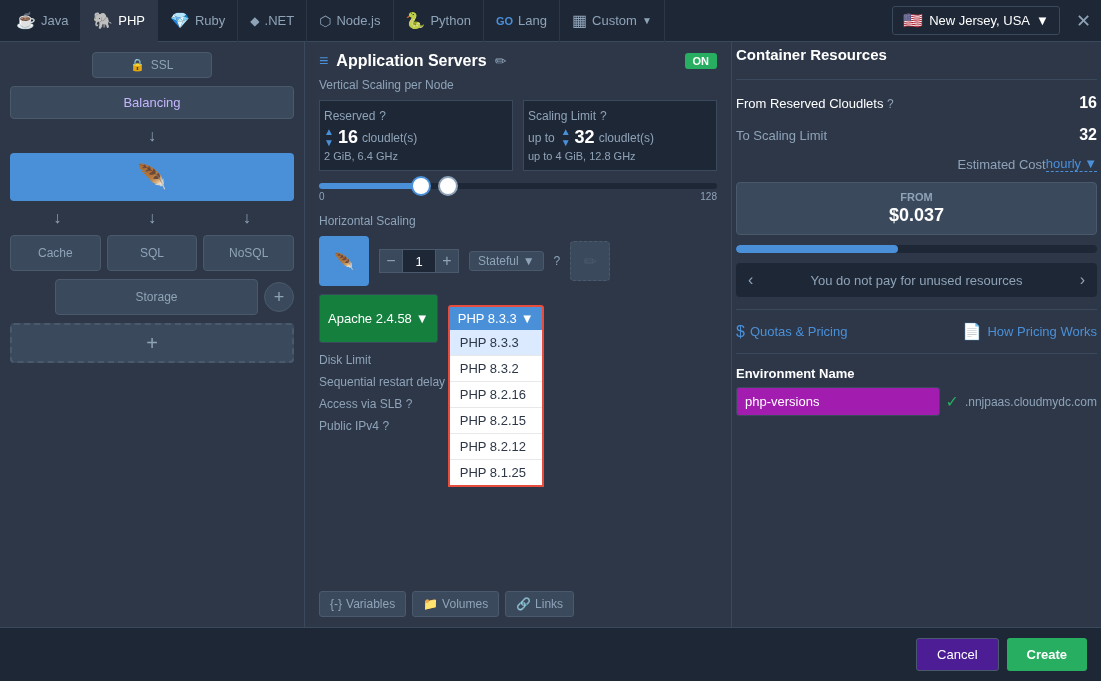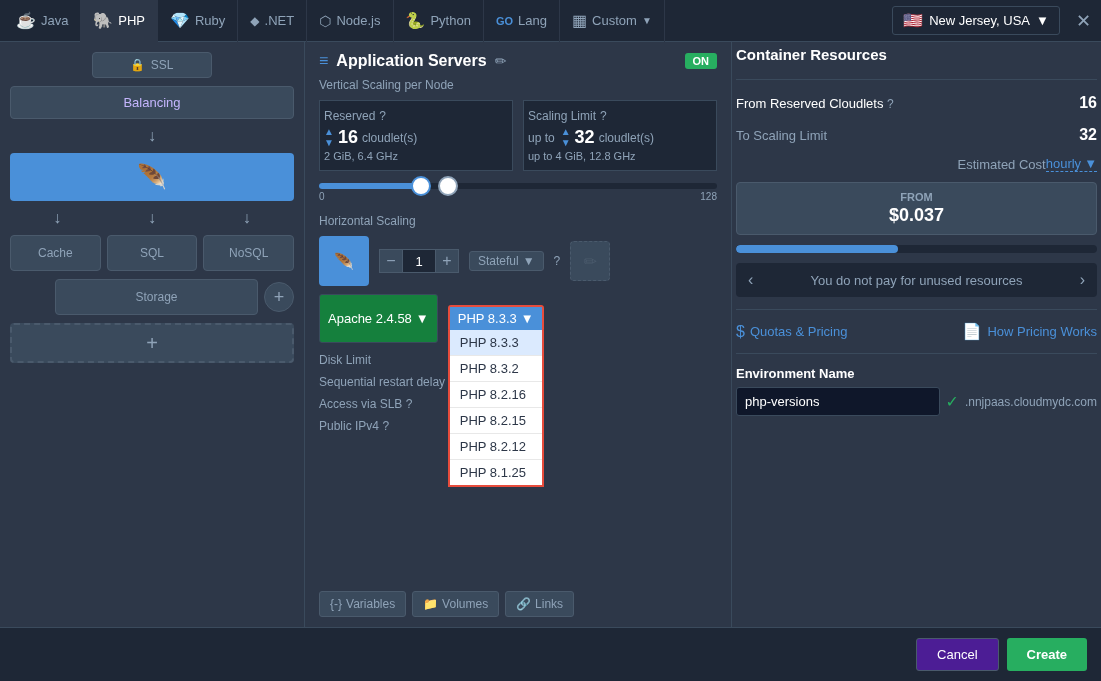--- a/index.html
+++ b/index.html
@@ -599,21 +599,21 @@
       font-weight: bold;
       margin-bottom: 6px;
     }
     .env-name-row {
       display: flex;
       align-items: center;
       gap: 6px;
     }
     .env-name-input {
       flex: 1;
-      background: #0f172a;
+      background: #a21caf;
       border: 1px solid #3a4a5c;
       border-radius: 3px;
       color: #fff;
       font-size: 13px;
       padding: 6px 8px;
       outline: none;
     }
     .check-icon { color: #27ae60; font-size: 16px; }
     .domain-suffix {
       color: #8fa3b8;

